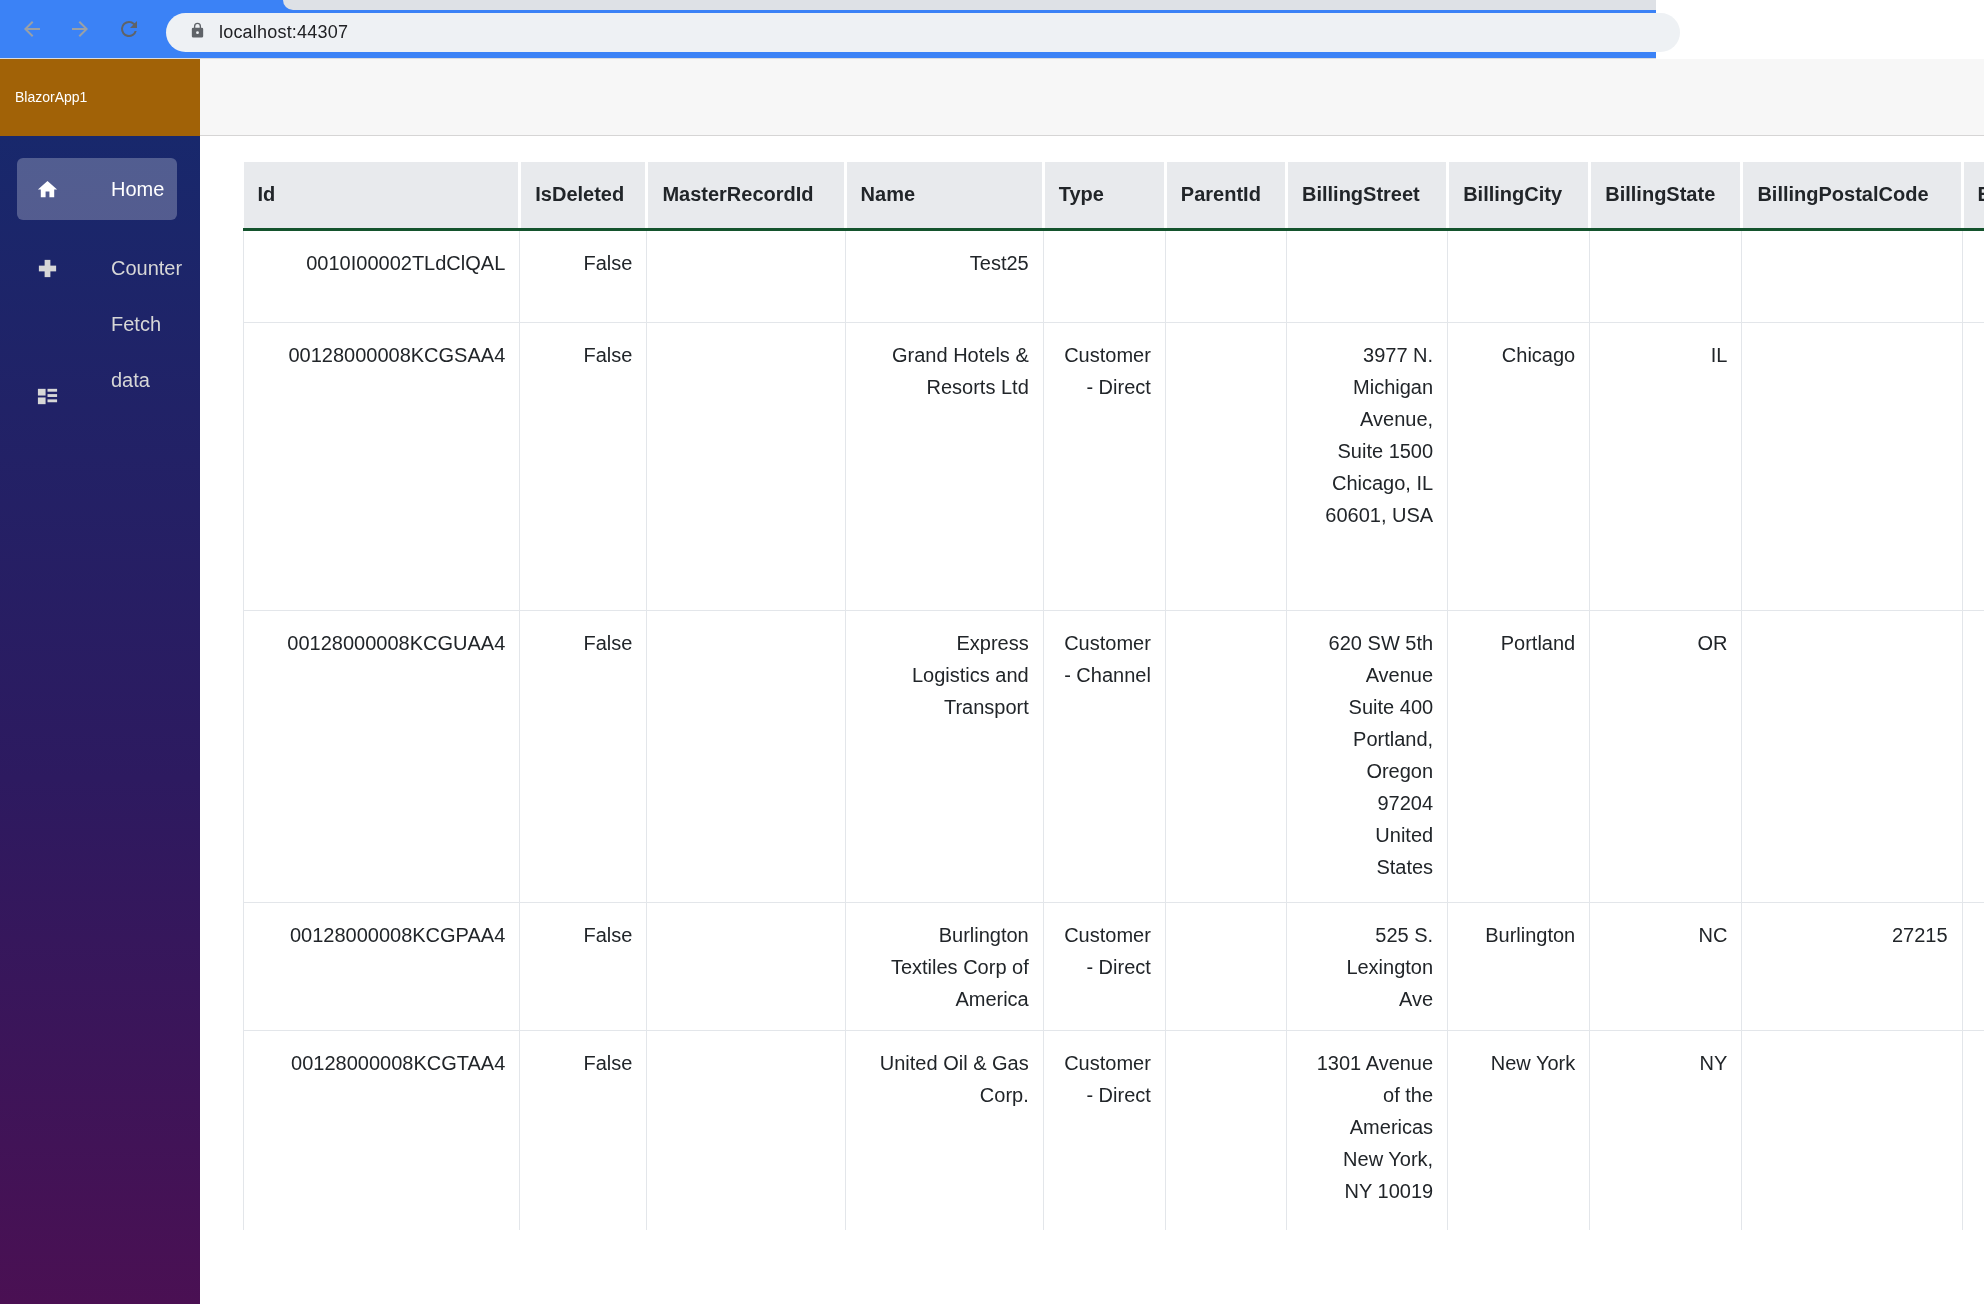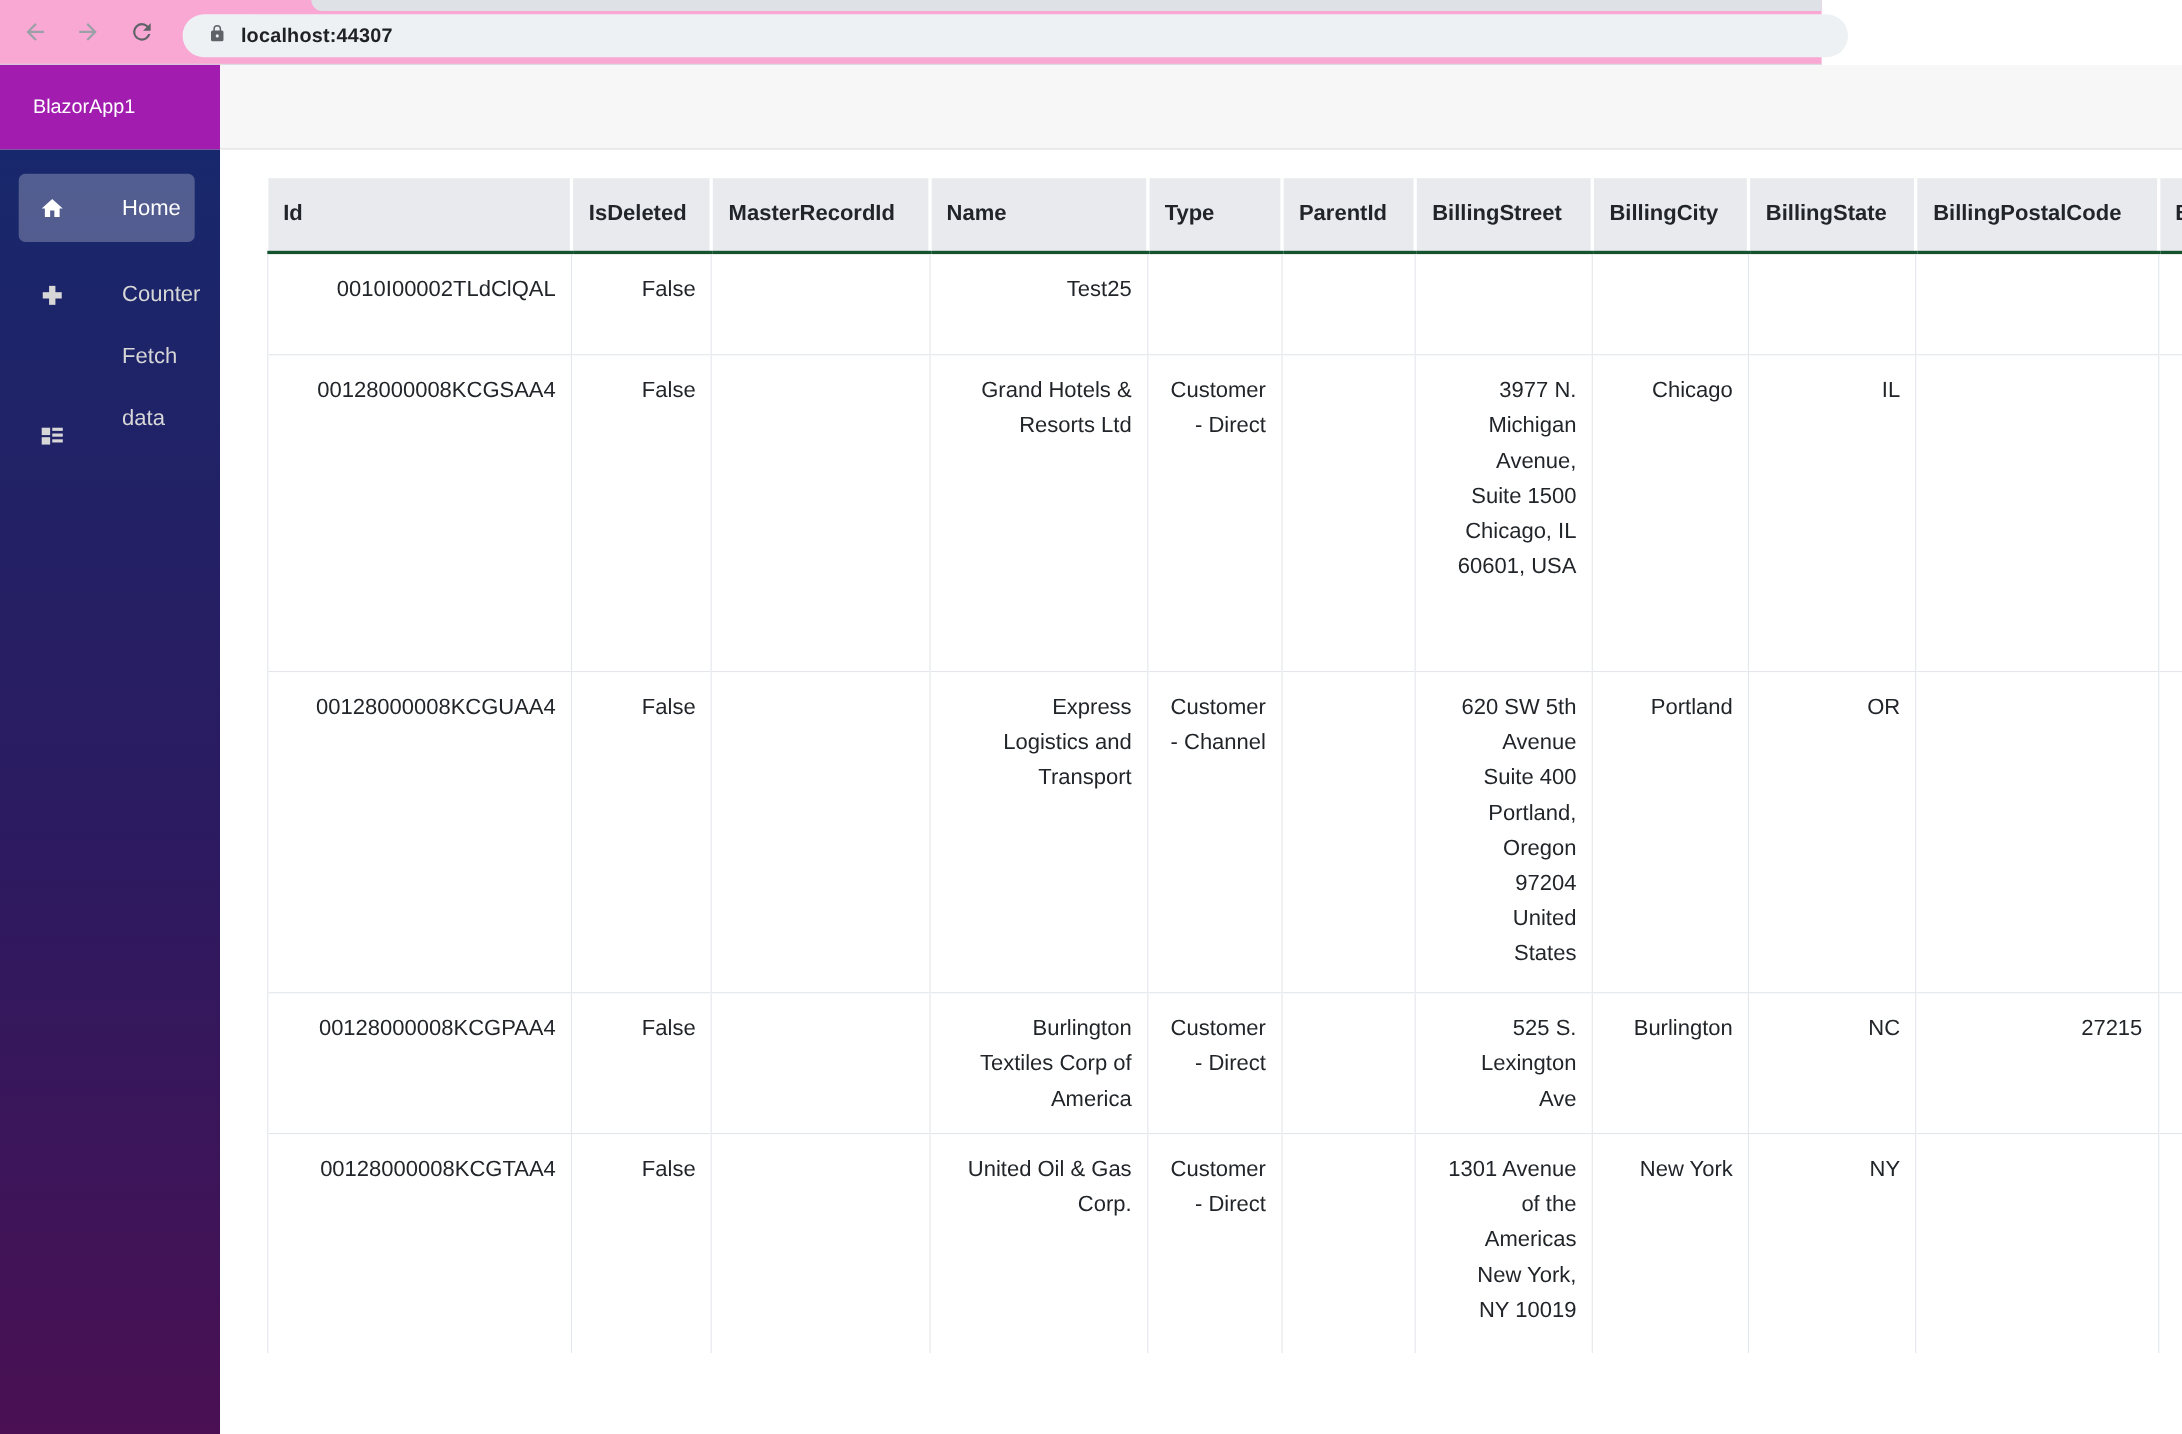--- a/index.html
+++ b/index.html
@@ -1,36 +1,36 @@
 <!DOCTYPE html>
 <html style="--sb-top: #18286c; --sb-bot: #4a1053; --th-bg: #e8eaed;"><head>
 <meta charset="utf-8">
 <style>
   * { margin:0; padding:0; box-sizing:border-box; }
   html,body { width:1984px; height:1304px; overflow:hidden; background:#fff;
               font-family:"Liberation Sans", sans-serif; }
 
   
   .chrome { position:absolute; left:0; top:0; width:1656px; height:59px;
-            background:#f9a8d4; border-bottom:1px solid #dadce0;font-weight:bold; }
+            background:#3b82f6; border-bottom:1px solid #dadce0; }
   .tabstrip-rest { position:absolute; left:283px; top:0; right:0; height:10px;
             background:#dee1e6; border-bottom-left-radius:12px; }
   .navbtn { position:absolute; top:16px; width:28px; height:28px; display:flex;
             align-items:center; justify-content:center; border:none; background:transparent; }
   .navbtn svg { width:24px; height:24px; }
   .btn-back { left:18px; } .btn-fwd { left:66px; } .btn-reload { left:115px; }
   .omnibox { position:absolute; left:166px; top:13px; right:-24px; height:39px;
              background:#eef1f4; border-radius:20px; display:flex; align-items:center; }
   .omnibox svg { width:17px; height:17px; margin-left:23px; flex:none; }
   .omnibox .url { margin-left:13px; font-size:18px; color:#202124; letter-spacing:.2px; }
 
   
   .brand { position:absolute; left:0; top:59px; width:200px; height:77px;
-           background:#a21caf; color:#fff; font-size:18px; line-height:77px;
-           padding-left:30px; }
+           background:#a16207; color:#fff; font-size:14px; line-height:77px;
+           padding-left:15px; }
   .toprow { position:absolute; left:200px; top:59px; right:0; height:77px;
             background:#f7f7f7; border-bottom:1px solid #d6d5d5; }
 
   
   .sidebar { position:absolute; left:0; top:136px; width:200px; bottom:0;
              background:linear-gradient(180deg, var(--sb-top,#18286c) 0%, #2d1a60 55%, var(--sb-bot,#4a1053) 100%); }
   .nav-list { list-style:none; padding-top:22px; }
   .nav-item { display:flex; align-items:center; margin:0 23px 8px 17px;
               height:62px; border-radius:6px; color:#d7d7d7; font-size:20px;
               padding-left:18px; cursor:pointer;gap:36px; }

